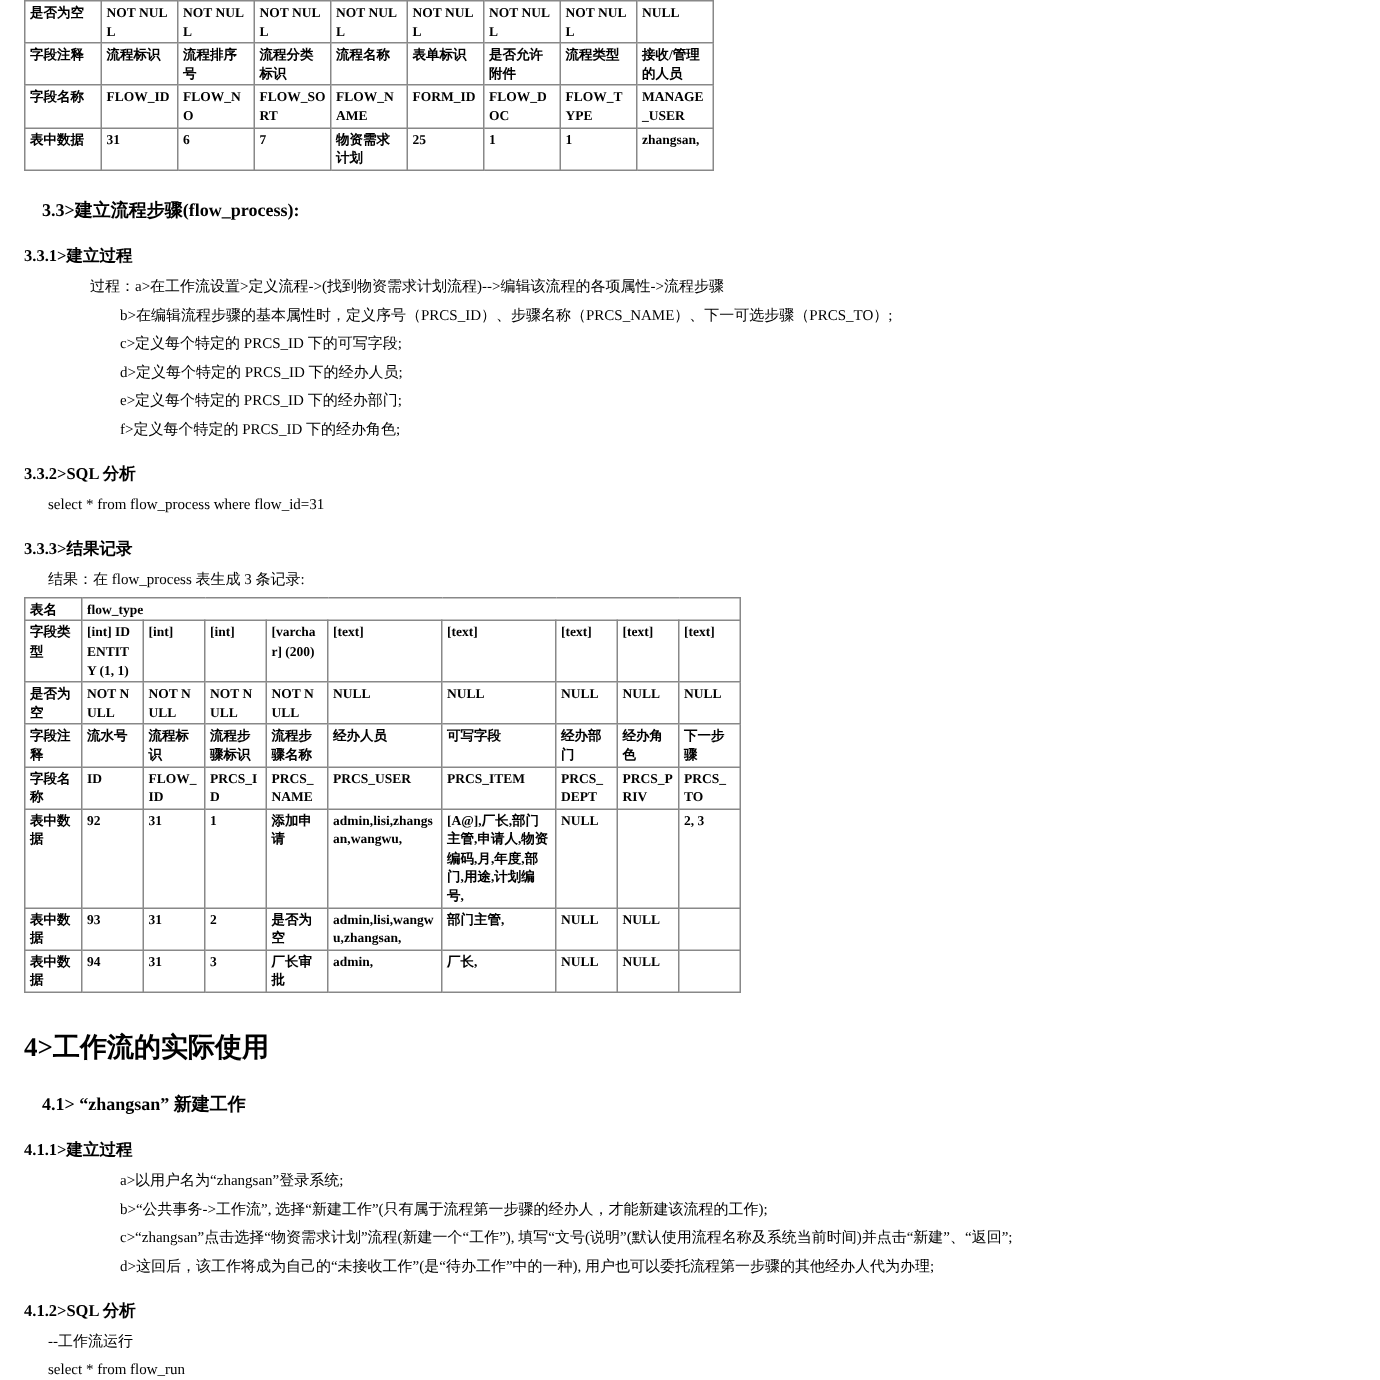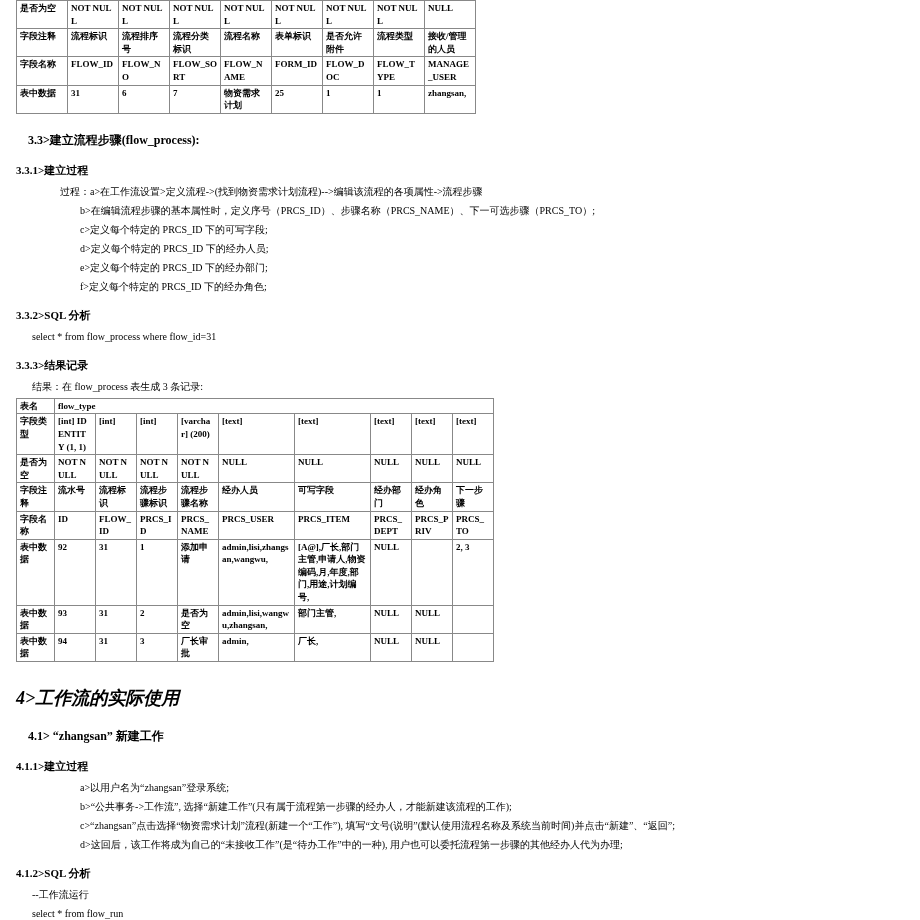--- a/index.html
+++ b/index.html
@@ -1,20 +1,20 @@
 <!DOCTYPE html>
 <html><head>
 <meta charset="utf-8">
 <style>
   body { font-family: SimSun, "宋体", serif; font-size: 10px; color: #000; background: #fff; margin: 0; padding: 0 16px 40px 16px; width: 888px; }
   table { border-collapse: collapse; width: 100%; table-layout: fixed; font-weight: bold; }
   td { border: 1px solid #888; padding: 1px 3px; font-size: 9px; word-break: break-all; vertical-align: top; line-height: 1.4; }
   .h-sec { font-weight: bold; font-size: 12px; margin: 18px 0 6px 12px; }
   .h-sub { font-weight: bold; font-size: 11px; margin: 14px 0 6px 0; }
-  .h-main { font-weight: bold; font-size: 18px; margin: 24px 0 10px 0; font-style: italic; }
+  .h-main { font-weight: bold; font-size: 18px; margin: 24px 0 10px 0; }
   .plain { font-size: 10px; margin: 4px 16px; line-height: 1.5; }
   .indent { padding-left: 28px; }
   .indent2 { padding-left: 48px; }
   .tbl-wrap { width: 478px; }
   .tbl-full { width: 460px; }
 </style>
 </head>
 <body>
 
 <div class="tbl-full" style="margin-left:0;">

